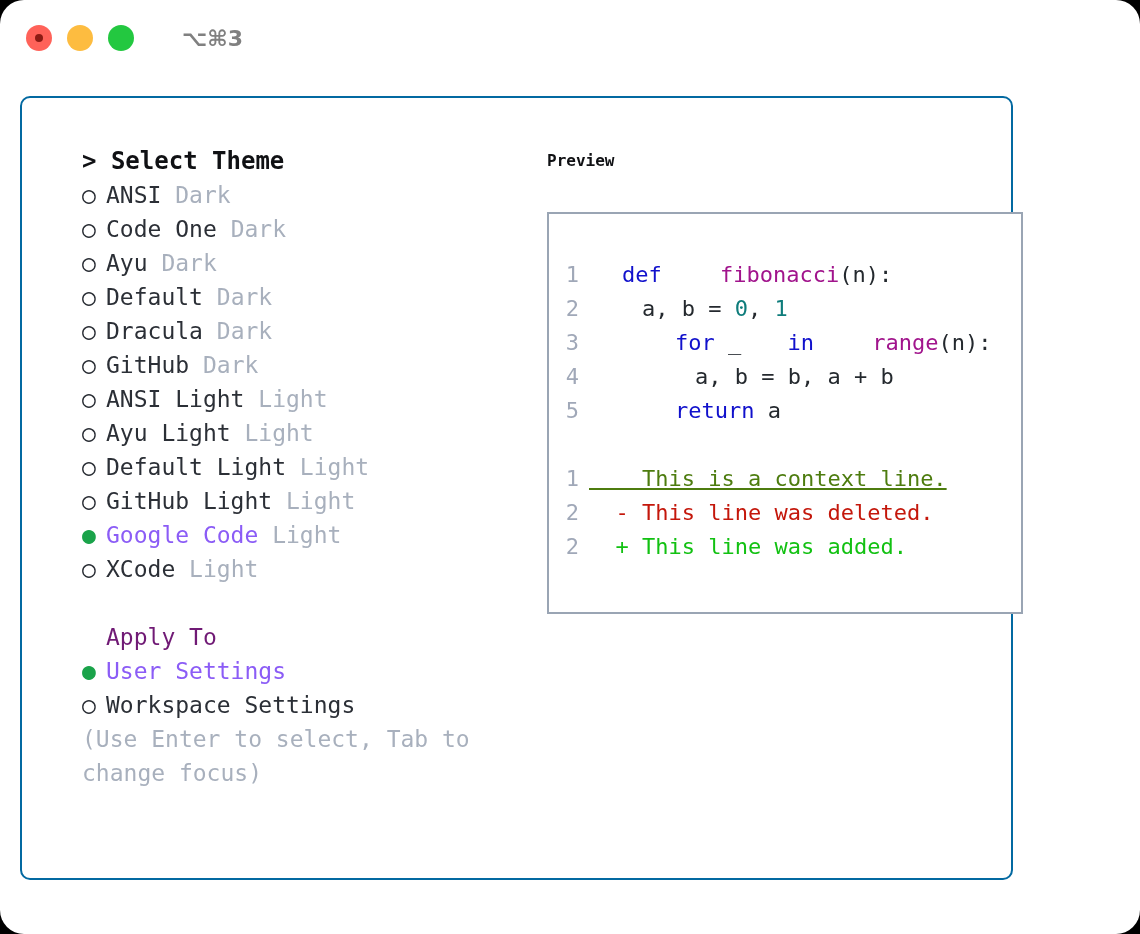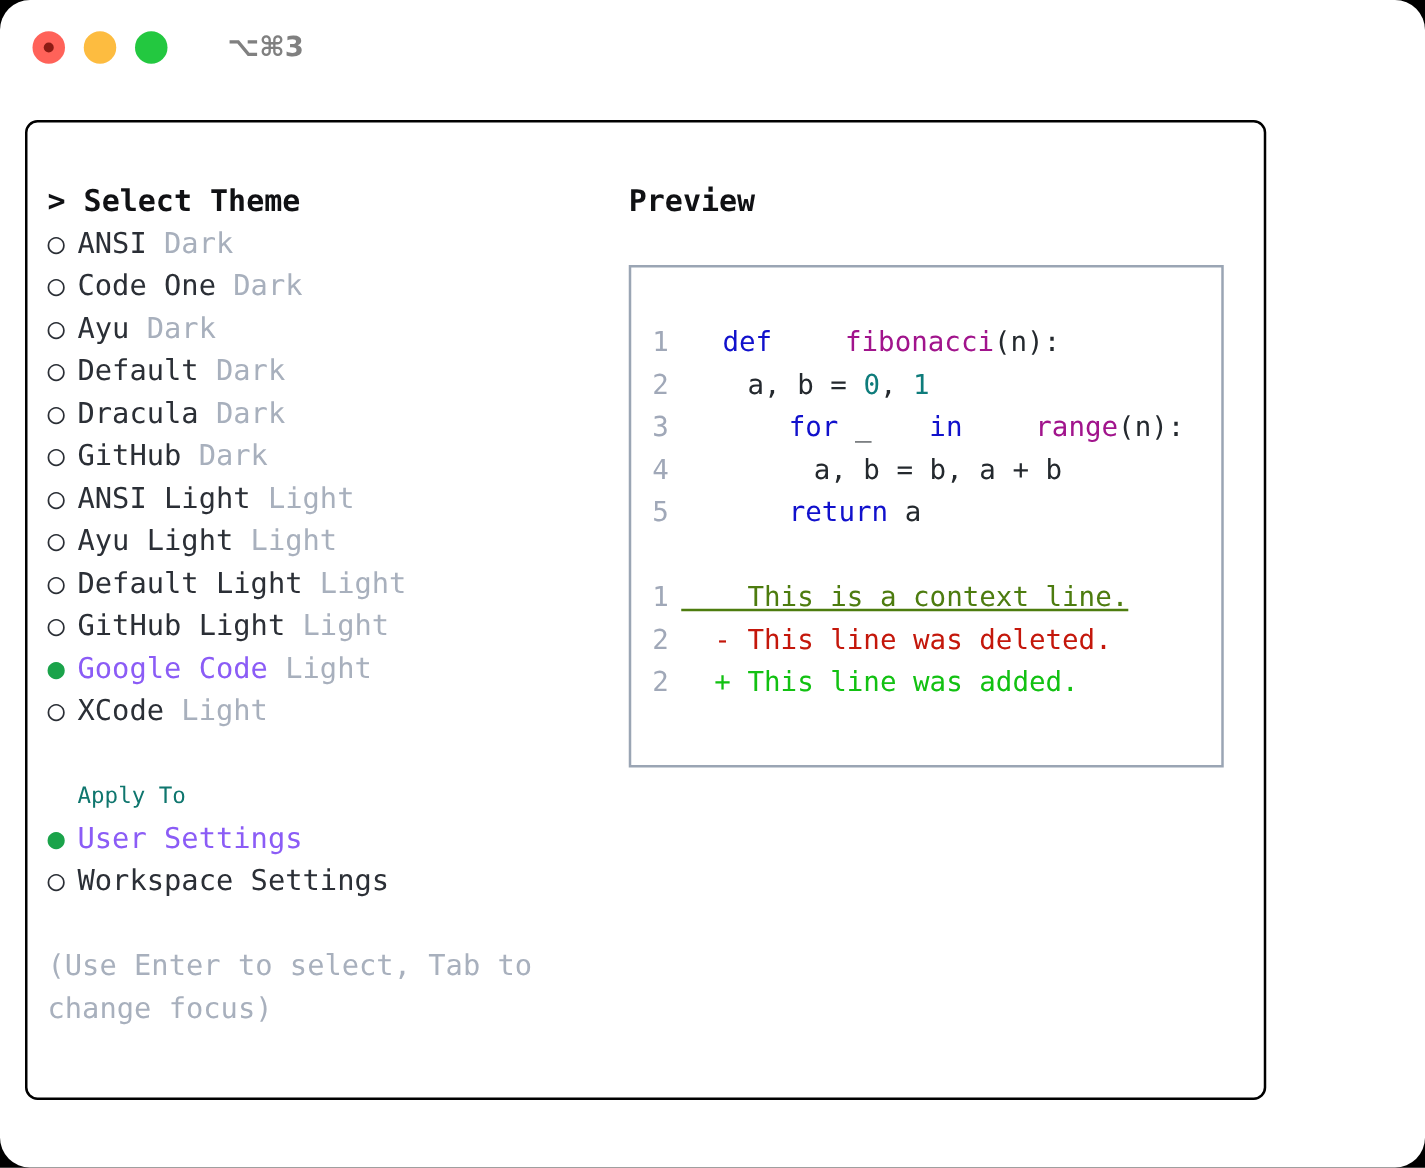--- a/index.html
+++ b/index.html
@@ -71,24 +71,25 @@
     font-family: "DejaVu Sans", "Liberation Sans", sans-serif;
   }
 
   
   .panel {
     position: absolute;
     left: 20px;
     top: 96px;
     width: 993px;
     height: 784px;
-    border: 2px solid #000000;
+    border: 2px solid #0369a1;
     border-radius: 10px;
     box-sizing: border-box;
     background: #ffffff;
+    padding-left: 44px;
   }
 
   .panel-inner {
     position: relative;
     width: 100%;
     height: 100%;
   }
 
   
   .left-col {
@@ -125,47 +126,46 @@
     line-height: 34px;
   }
   .bullet-off { color: #2b2f36; }
   .bullet-on  { color: #1aa34a; }
 
   .opt-label { color: #2b2f36; }
   .opt-label.sel { color: #8b5cf6; }
   .opt-kind { color: #a8b0bd; }
 
   .apply-header {
-    font-size: 18px;
-    line-height: 34px;
-    color: #0f766e;
+    font-size: 23px;
+    line-height: 34px;
+    color: #701a75;
     white-space: pre;
     padding-left: 24px;
   }
 
   .spacer-block { height: 34px; }
 
   .hint {
-    margin-top: 34px;
     font-size: 23px;
     line-height: 34px;
     color: #a8b0bd;
     width: 400px;
     white-space: pre-wrap;
   }
 
   
   .right-col {
     position: absolute;
     left: 481px;
     top: 46px;
     width: 480px;
   }
   .preview-title {
-    font-size: 24px;
+    font-size: 16px;
     font-weight: bold;
     color: #101114;
     line-height: 34px;
     white-space: pre;
   }
 
   .code-box {
     margin-top: 34px;
     width: 476px;
     height: 402px;

